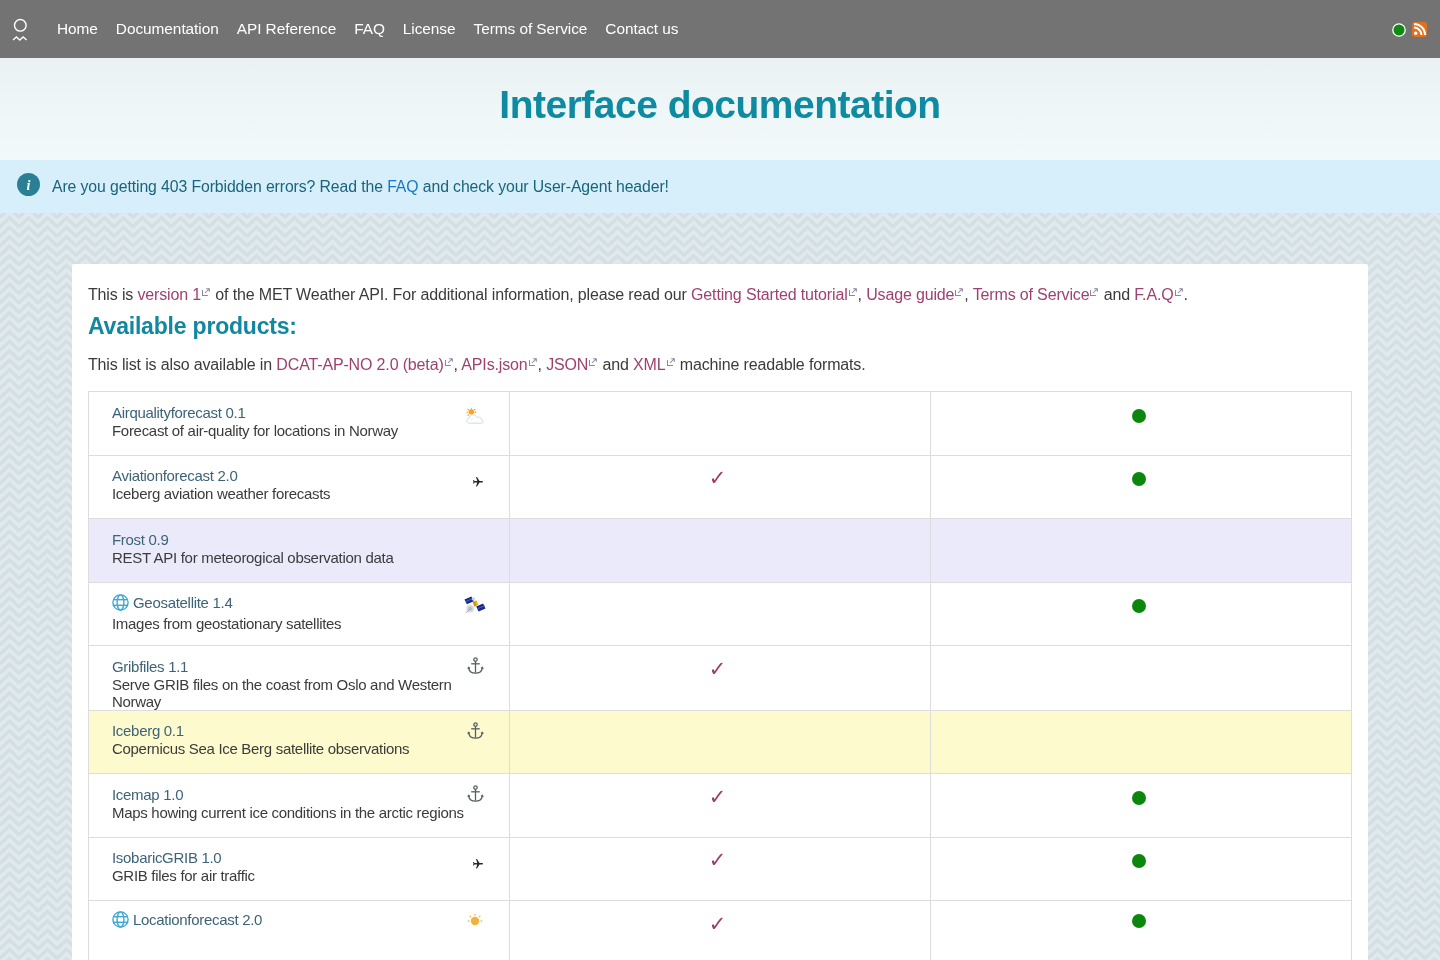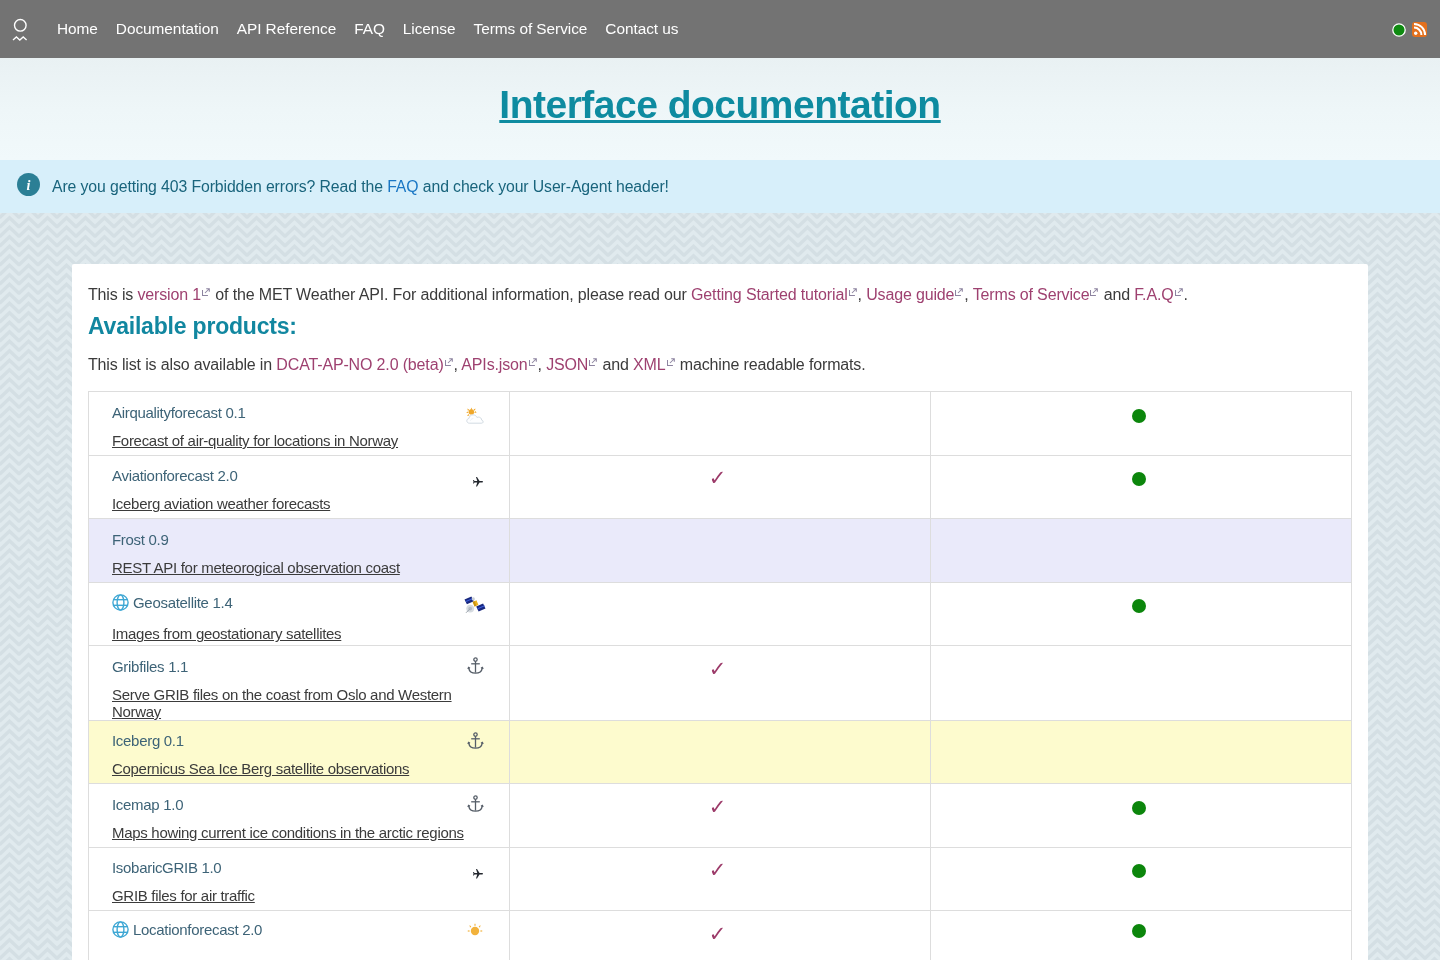--- a/index.html
+++ b/index.html
@@ -21,21 +21,20 @@
   .nav .right { position:absolute; right:13px; top:22px; display:flex; align-items:center; gap:6px; }
 
   
   .pageheader {
     height:102px; background:linear-gradient(180deg,#e9f1f3 0%,#eef6f8 50%,#f1f9fb 100%);
     text-align:center;
   }
   .pageheader h1 {
     font-size:39px; font-weight:bold; color:#0e8ba0; letter-spacing:-0.5px;
     padding-top:25px;
-    text-decoration:underline;
   }
 
   
   .alert {
     height:53px; background:#d7effa; display:flex; align-items:center;
     font-size:15.8px; color:#19647c; letter-spacing:-0.1px;
   }
   .alert .ico { margin-left:17px; margin-right:12px; flex:0 0 auto; }
   .alert a { color:#1a77c4; text-decoration:none; }
 
@@ -62,21 +61,21 @@
   th {
     background:#4a6b7f; color:#fff; font-size:14px; letter-spacing:-0.2px; height:35px;
     border-right:1px solid #d4dce1; text-align:left; padding-left:23px;
   }
   th.product { width:907px; }
   th.loc { width:191px; }
   th.health { width:166px; border-right:none; }
   td { border:1px solid #ddd; vertical-align:top; height:63.5px; padding:0; }
   td.pcell { position:relative; padding:11.5px 24px 0 23px; }
   td.pcell a.pname { font-weight:normal; color:#3d6377; font-size:15px; letter-spacing:-0.3px; }
-  td.pcell .desc { color:#3b3b3b; font-size:15px; letter-spacing:-0.3px; margin-top:10px; display:block;text-decoration:underline; }
+  td.pcell .desc { color:#3b3b3b; font-size:15px; letter-spacing:-0.3px; margin-top:0; display:block; }
   td.pcell .rowicon { position:absolute; right:25px; top:15px; }
   tr.lavender td { background:#eaeafa; }
   tr.yellow td { background:#fdfbce; }
   td.ccell { text-align:center; }
   .check { color:#9c3a69; font-size:21px; display:block; margin-top:10.5px; position:relative; left:-2.5px; }
   .dot { display:block; width:14px; height:14px; border-radius:50%; background:#0c860c; margin:16.5px auto 0 auto; position:relative; left:-2px; }
 </style>
 </head>
 <body>
 
@@ -199,21 +198,21 @@
           </svg></span>
         </td>
         <td class="ccell">
               <span class="check">✓</span>
             </td>
         <td class="ccell">
               <span class="dot"></span>
             </td>
       </tr>
       <tr class="lavender">
-        <td class="pcell"><a class="pname">Frost 0.9</a><span class="desc">REST API for meteorogical observation coast</span></td>
+        <td class="pcell"><a class="pname">Frost 0.9</a><span class="desc">REST API for meteorogical observation data</span></td>
         <td class="ccell"></td>
         <td class="ccell"></td>
       </tr>
       <tr>
         <td class="pcell"><span style="display:inline-block;vertical-align:-3px;margin-right:4px;"><svg width="17" height="17" viewBox="0 0 17 17">
             <g fill="none" stroke="#3ea7d4" stroke-width="1.4">
               <circle cx="8.5" cy="8.5" r="7.6"></circle>
               <ellipse cx="8.5" cy="8.5" rx="3.4" ry="7.6"></ellipse>
               <line x1="1.2" y1="5.7" x2="15.8" y2="5.7"></line>
               <line x1="1.2" y1="11.3" x2="15.8" y2="11.3"></line>

